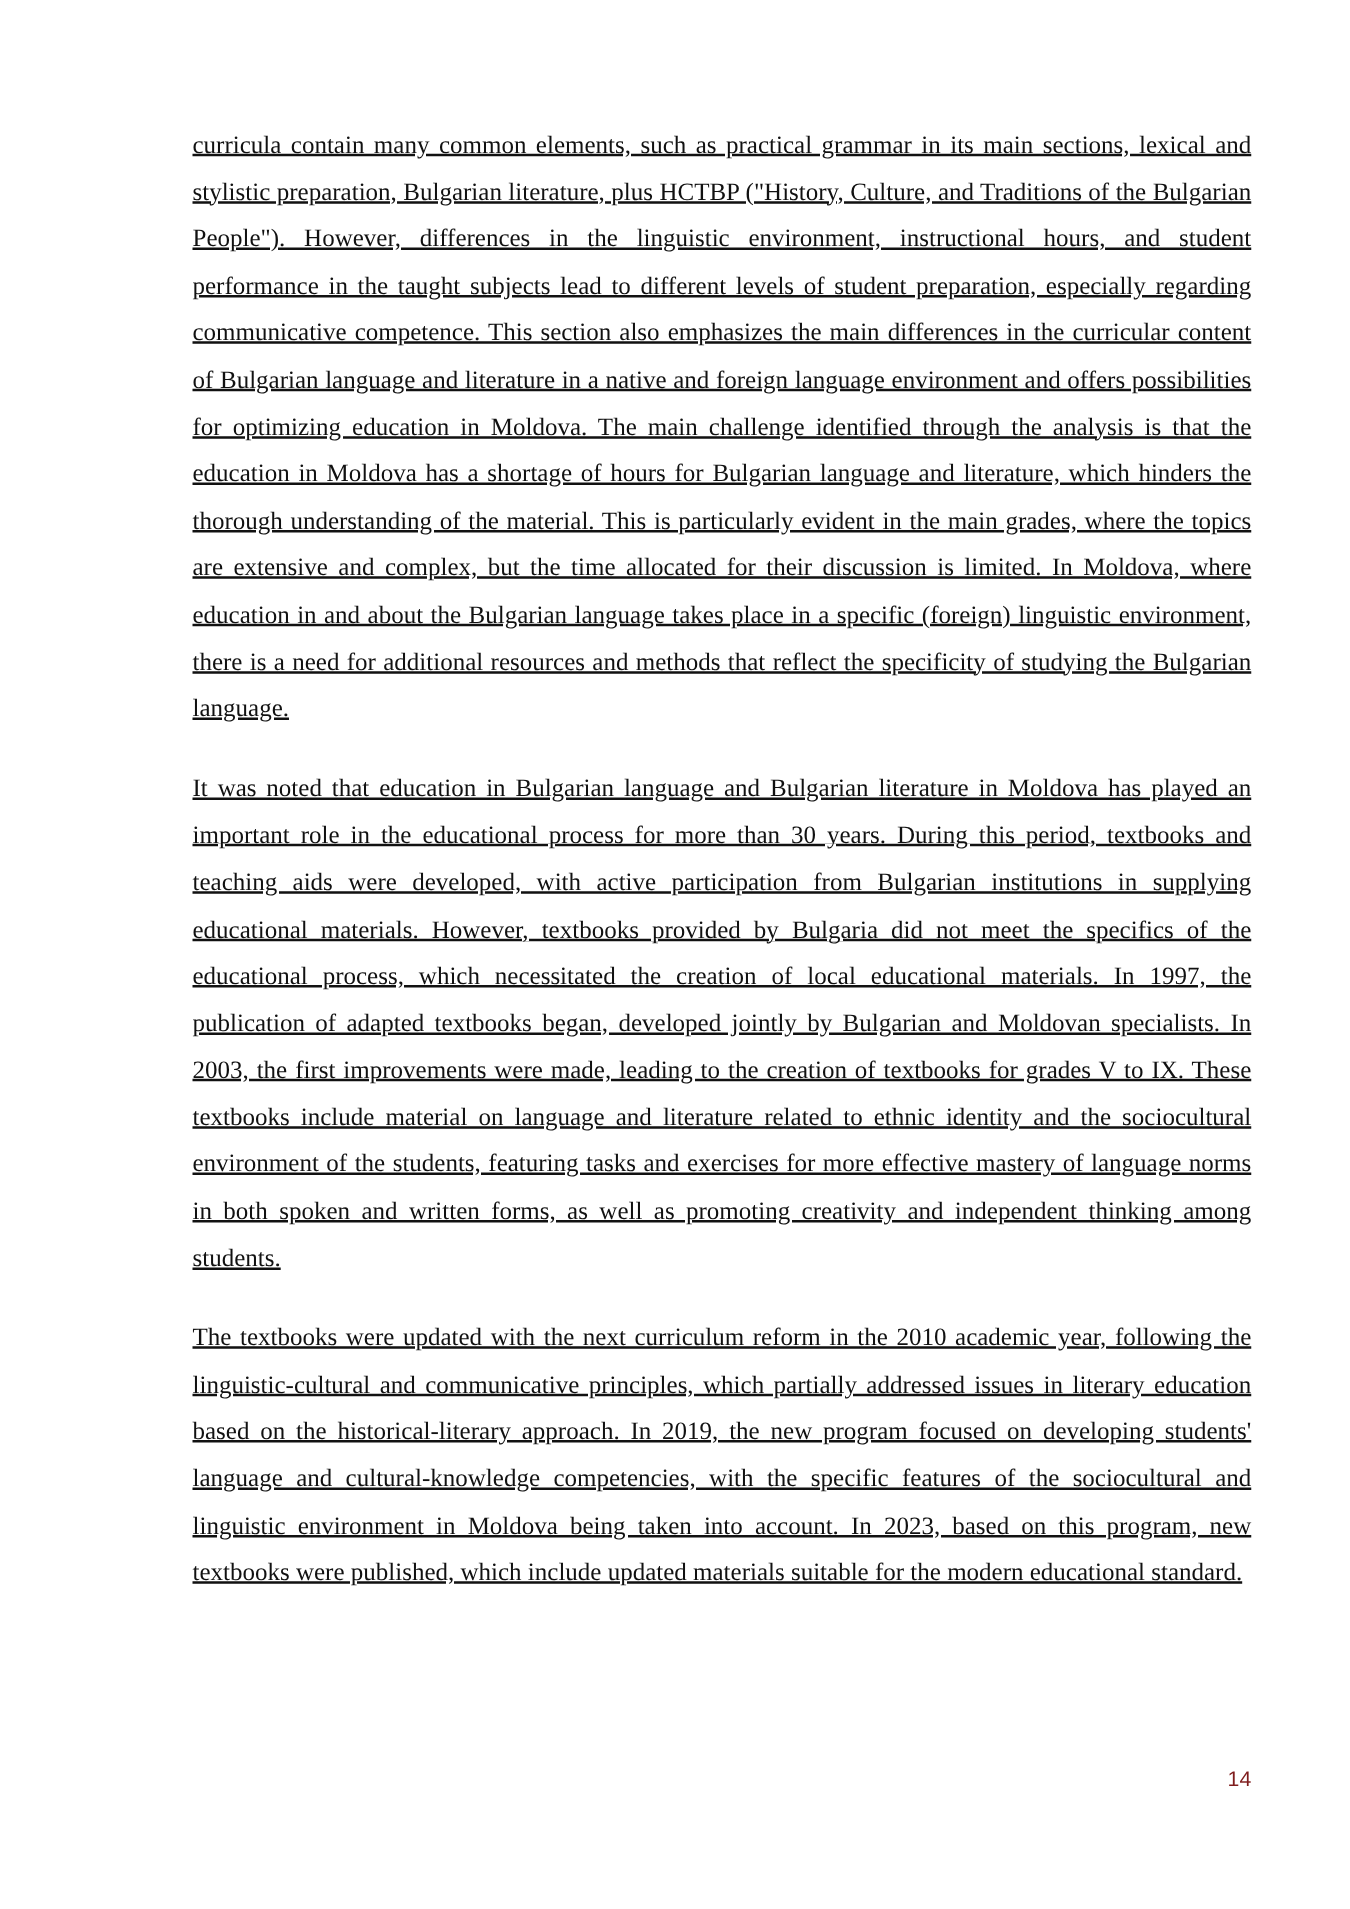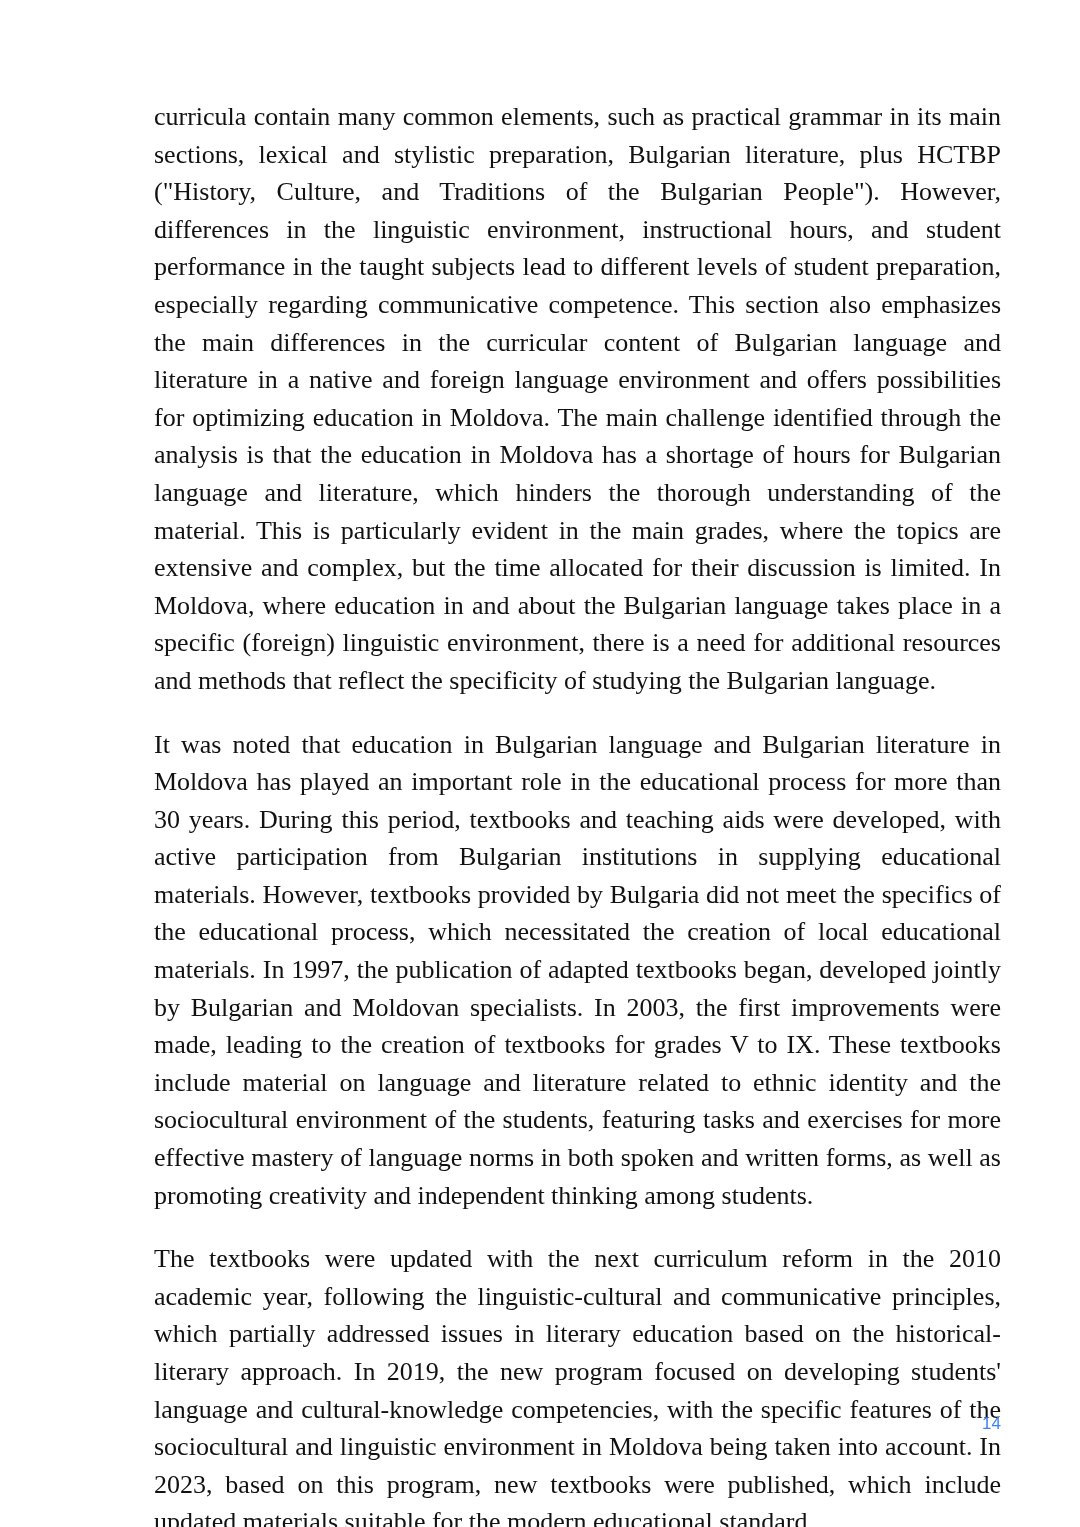--- a/index.html
+++ b/index.html
@@ -22,39 +22,40 @@
       background: #ffffff;
     }
     .content {
       position: absolute;
       left: 154px;
       top: 98px;
       width: 847px;
     }
     .para {
       font-family: "Liberation Serif", "DejaVu Serif", serif;
-      font-size: 26px;
+      font-size: 20px;
       line-height: 37.6px;
       color: #111111;
       text-align: justify;
       margin: 0;
+      text-decoration: underline;
     }
     .para + .para {
       margin-top: 26px;
     }
     .page-number {
       position: absolute;
       left: 960px;
       top: 1413px;
       width: 41px;
       text-align: right;
       font-family: "Liberation Sans", "DejaVu Sans", sans-serif;
       font-size: 17px;
       line-height: 22px;
-      color: #3b82f6;
+      color: #7f1d1d;
     }
   </style>
 </head>
 <body>
 
 <div class="page">
   <div class="content">
     <p class="para">curricula contain many common elements, such as practical grammar in its main sections, lexical and stylistic preparation, Bulgarian literature, plus HCTBP ("History, Culture, and Traditions of the Bulgarian People"). However, differences in the linguistic environment, instructional hours, and student performance in the taught subjects lead to different levels of student preparation, especially regarding communicative competence. This section also emphasizes the main differences in the curricular content of Bulgarian language and literature in a native and foreign language environment and offers possibilities for optimizing education in Moldova. The main challenge identified through the analysis is that the education in Moldova has a shortage of hours for Bulgarian language and literature, which hinders the thorough understanding of the material. This is particularly evident in the main grades, where the topics are extensive and complex, but the time allocated for their discussion is limited. In Moldova, where education in and about the Bulgarian language takes place in a specific (foreign) linguistic environment, there is a need for additional resources and methods that reflect the specificity of studying the Bulgarian language.</p>
     <p class="para">It was noted that education in Bulgarian language and Bulgarian literature in Moldova has played an important role in the educational process for more than 30 years. During this period, textbooks and teaching aids were developed, with active participation from Bulgarian institutions in supplying educational materials. However, textbooks provided by Bulgaria did not meet the specifics of the educational process, which necessitated the creation of local educational materials. In 1997, the publication of adapted textbooks began, developed jointly by Bulgarian and Moldovan specialists. In 2003, the first improvements were made, leading to the creation of textbooks for grades V to IX. These textbooks include material on language and literature related to ethnic identity and the sociocultural environment of the students, featuring tasks and exercises for more effective mastery of language norms in both spoken and written forms, as well as promoting creativity and independent thinking among students.</p>
     <p class="para">The textbooks were updated with the next curriculum reform in the 2010 academic year, following the linguistic-cultural and communicative principles, which partially addressed issues in literary education based on the historical-literary approach. In 2019, the new program focused on developing students' language and cultural-knowledge competencies, with the specific features of the sociocultural and linguistic environment in Moldova being taken into account. In 2023, based on this program, new textbooks were published, which include updated materials suitable for the modern educational standard.</p>

